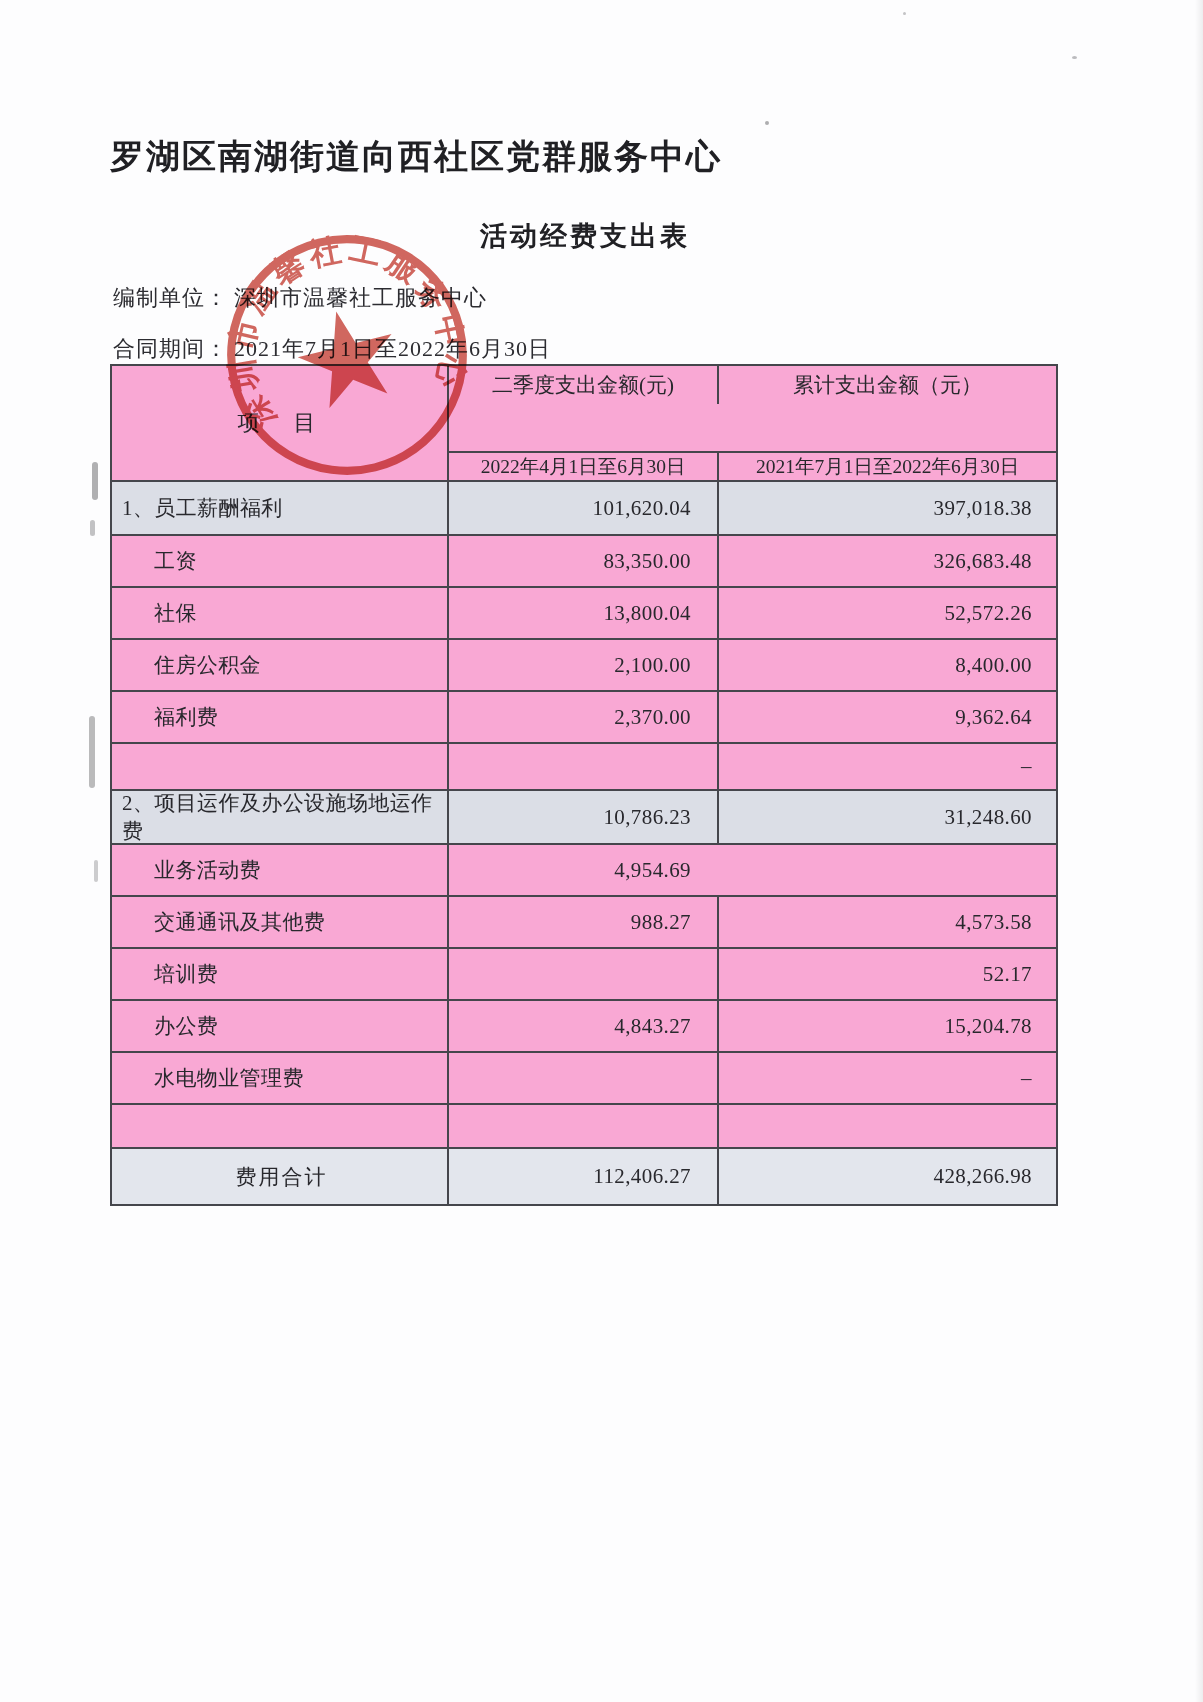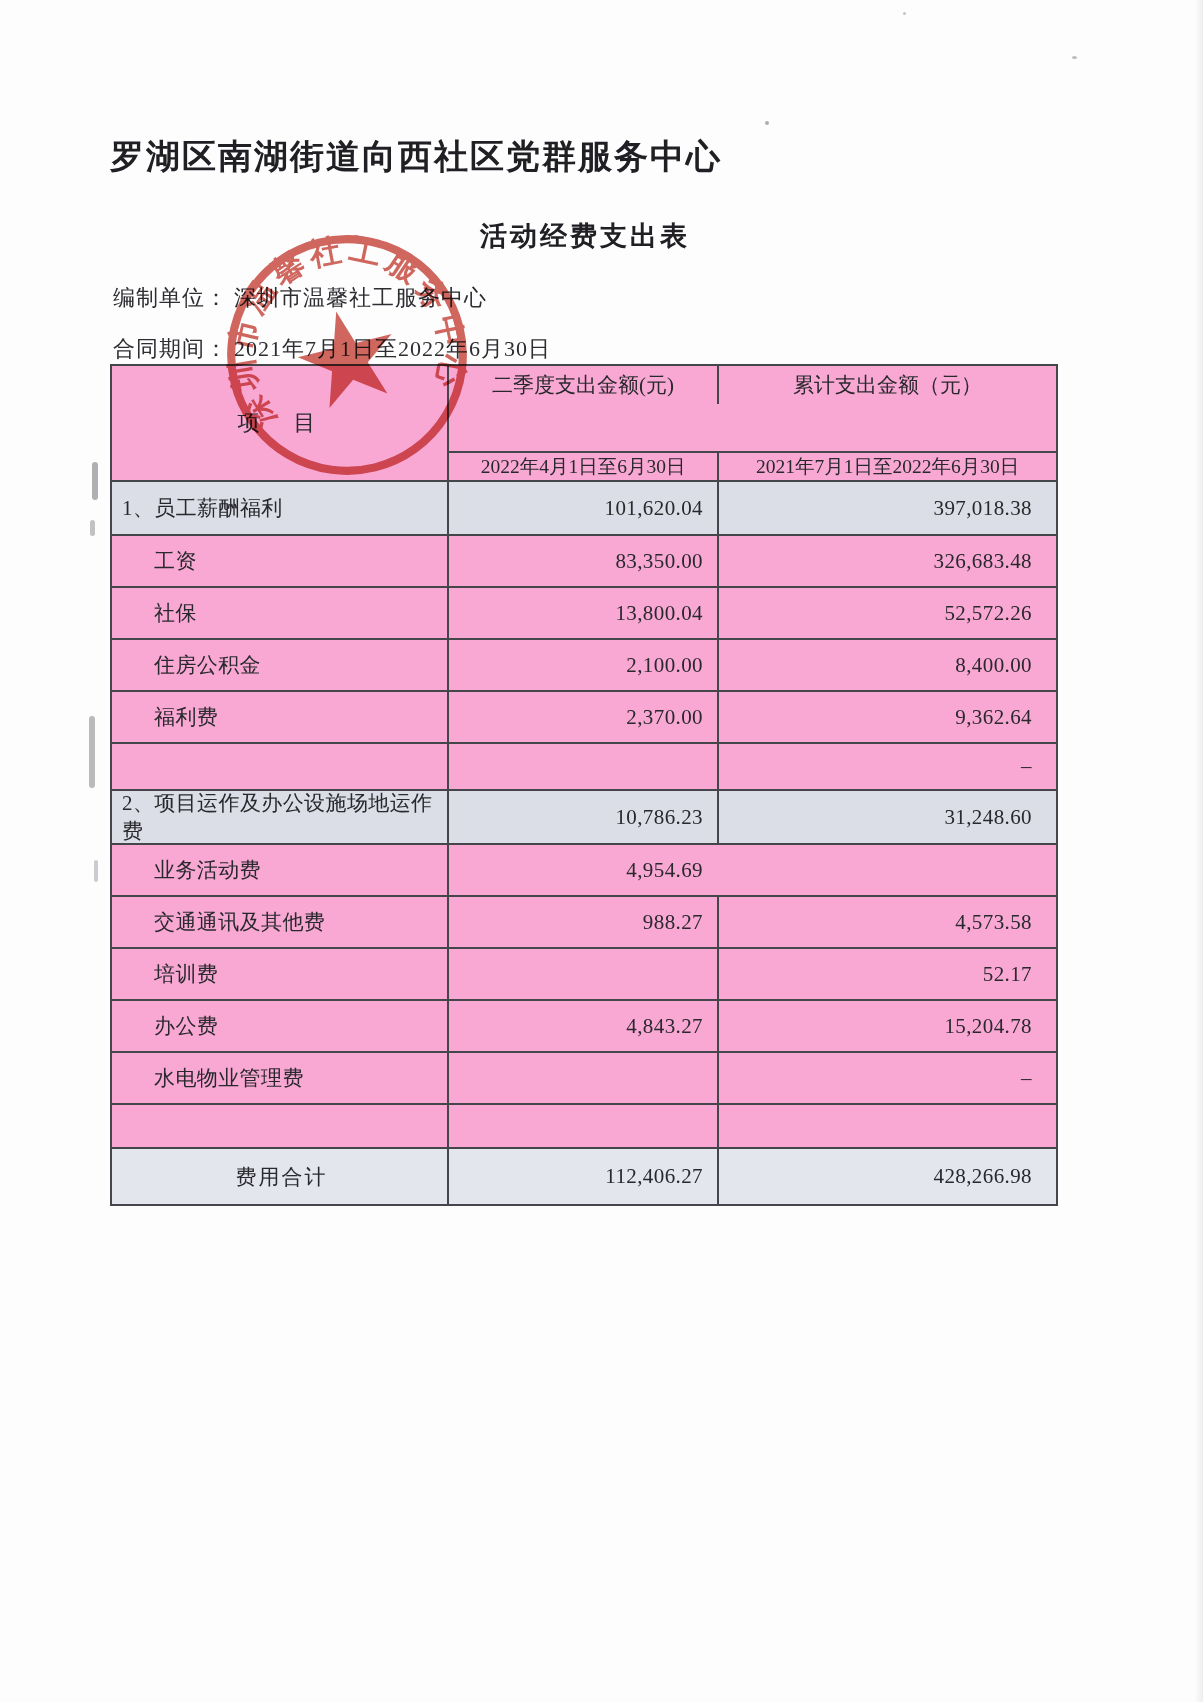--- a/index.html
+++ b/index.html
@@ -64,21 +64,21 @@
 
   .trow{display:flex;border-top:2px solid var(--line);}
   .r-section{height:52px;background:var(--shade);}
   .r-sub{height:50px;}
   .r-empty{height:45px;}
   .r-empty2{height:42px;}
   .r-total{height:55px;background:var(--shade-total);border-top:2.5px solid var(--line);}
   .cell{display:flex;align-items:center;box-sizing:border-box;font-size:21px;color:var(--ink);letter-spacing:.4px;}
   .c1{width:335px;padding-left:10px;}
   .c1.indent{padding-left:42px;}
-  .c2{width:270px;justify-content:flex-end;padding-right:14px;border-left:2px solid var(--line);}
+  .c2{width:270px;justify-content:flex-end;padding-right:26px;border-left:2px solid var(--line);}
   .c3{flex:1;justify-content:flex-end;padding-right:24px;border-left:2px solid var(--line);}
   .r-total .c1{justify-content:center;padding-left:4px;letter-spacing:2px;}
   .num{font-variant-numeric:tabular-nums;}
 
   
   .stamp{
     position:absolute;left:220px;top:228px;width:254px;height:254px;
     transform:rotate(-14deg);
     opacity:.82;
     mix-blend-mode:multiply;

